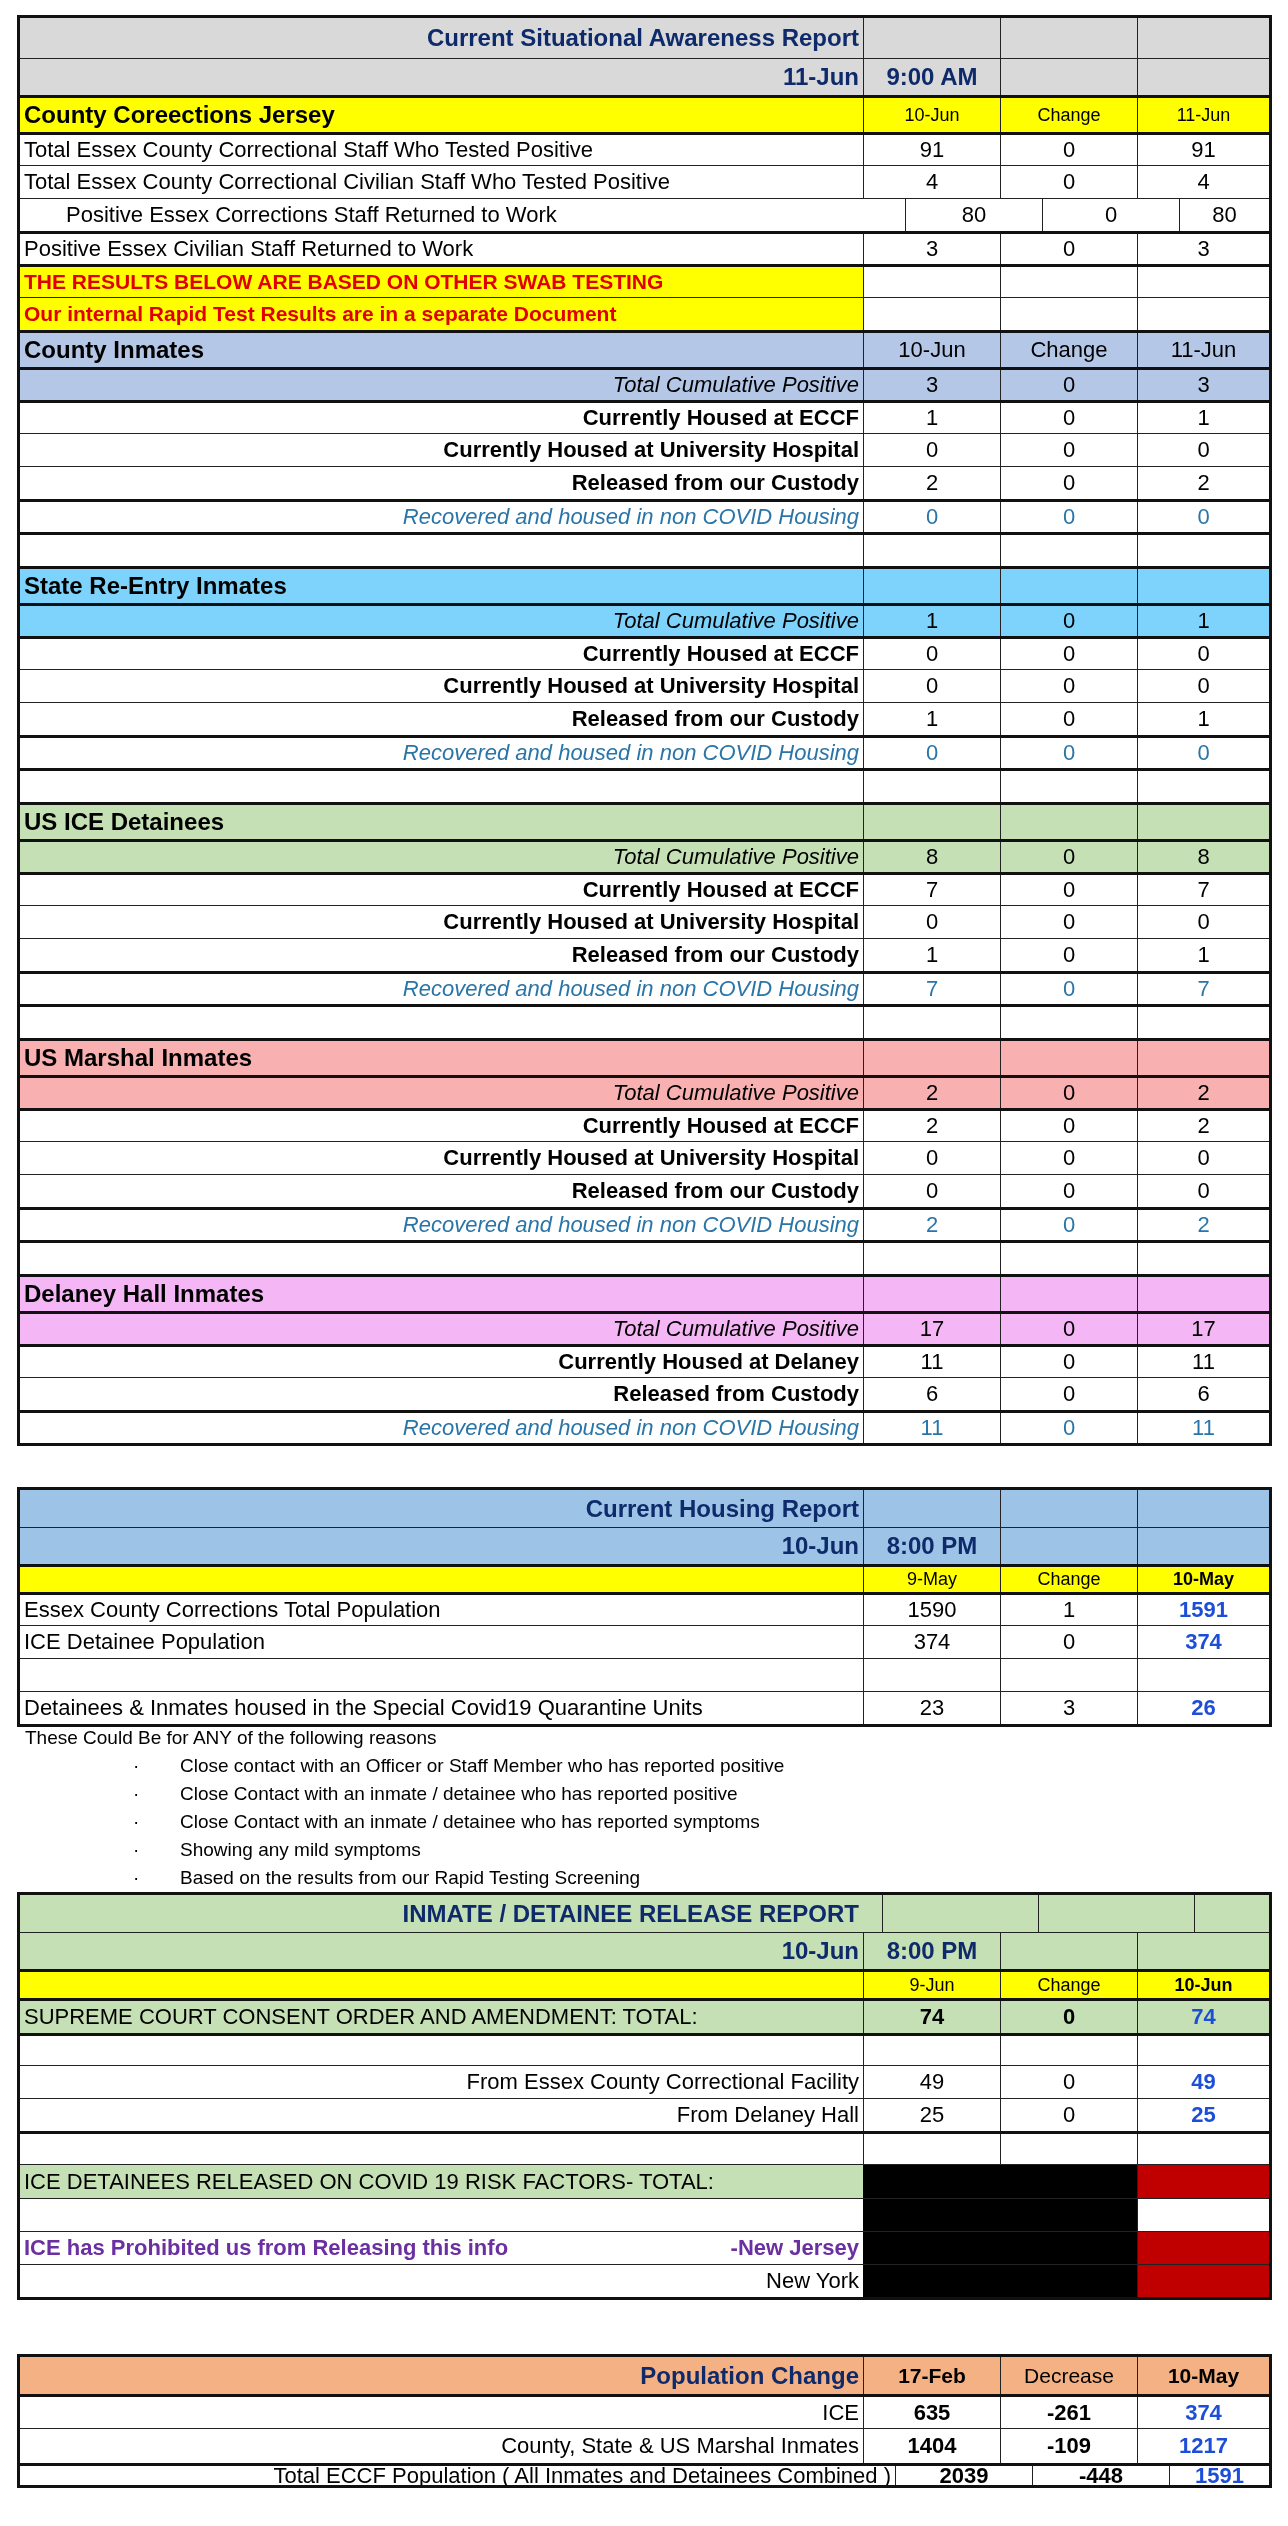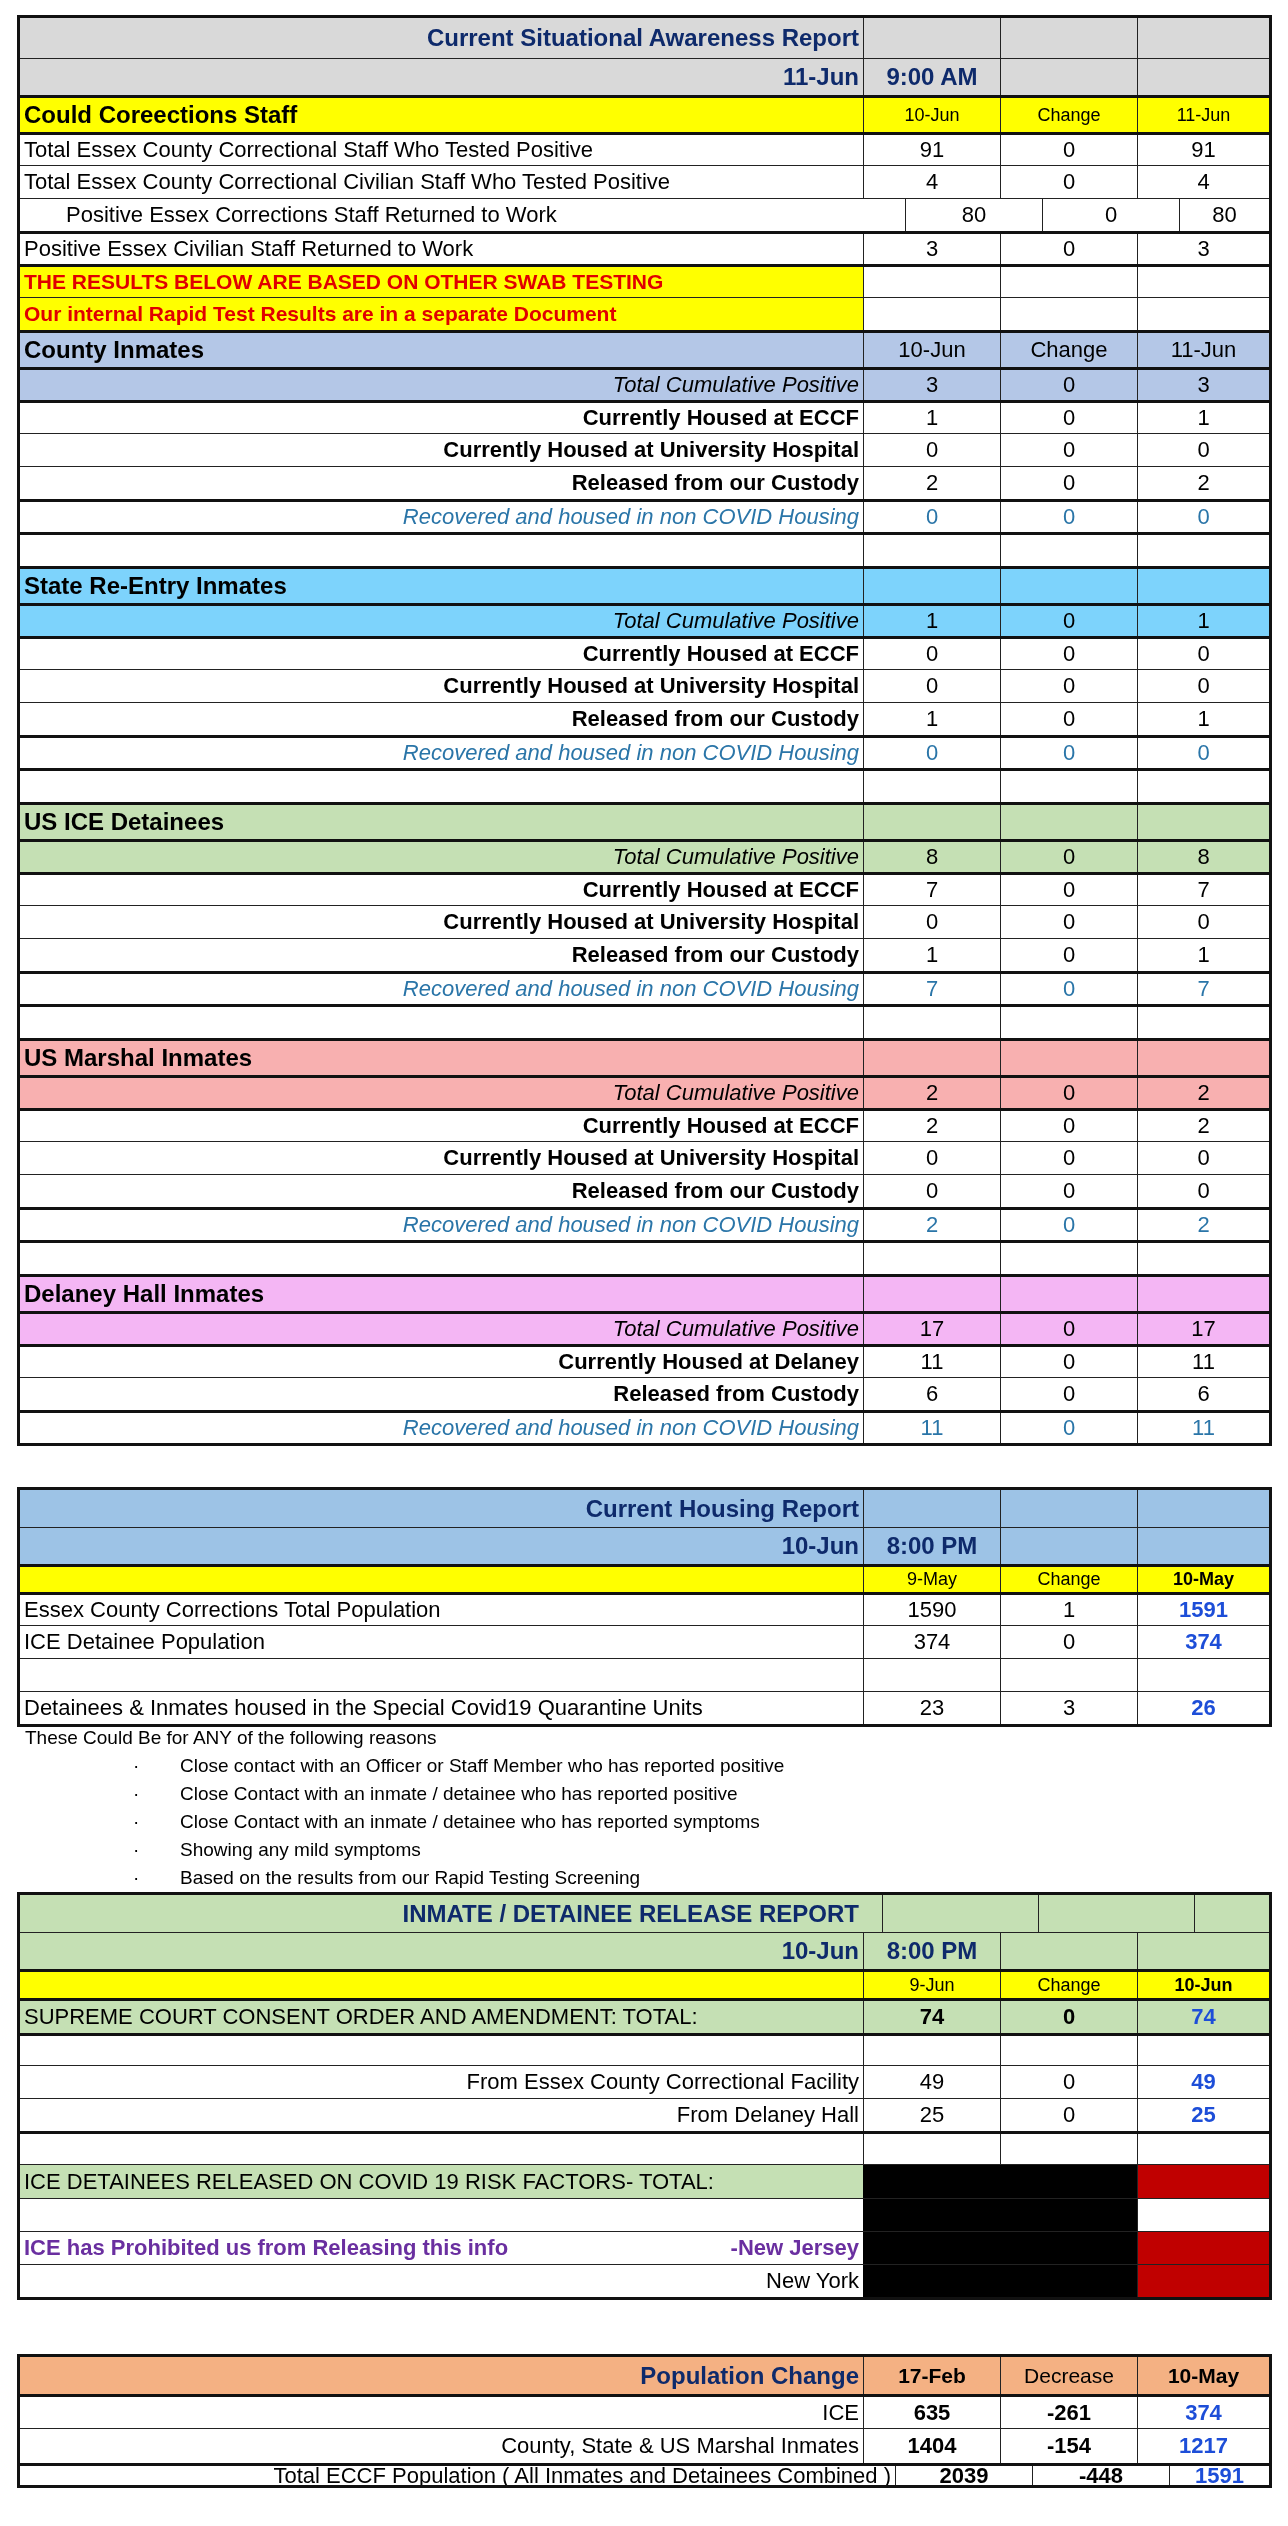--- a/index.html
+++ b/index.html
@@ -53,21 +53,21 @@
       <div class="c c2"></div>
       <div class="c c3"></div>
   </div>
   <div class="row gray" style="height:37px;">
     <div class="c c0 right f26 bold navy">11-Jun</div>
     <div class="c c1 f26 bold navy">9:00 AM</div>
     <div class="c c2"></div>
       <div class="c c3"></div>
   </div>
   <div class="row thick yellow" style="height:37px;">
-    <div class="c c0 f26 bold">Could Coreections Staff</div>
+    <div class="c c0 f26 bold">County Coreections Jersey</div>
     <div class="c c1 f18">10-Jun</div>
     <div class="c c2 f18">Change</div>
     <div class="c c3 f18">11-Jun</div>
   </div>
   <div class="row thick" style="height:33px;">
     <div class="c c0 f22">Total Essex County Correctional Staff Who Tested Positive</div>
     <div class="c c1 f22">91</div>
     <div class="c c2 f22">0</div>
     <div class="c c3 f22">91</div>
   </div>
@@ -462,21 +462,21 @@
   </div>
   <div class="row thick" style="height:34px;">
     <div class="c c0 right f22">ICE</div>
     <div class="c c1 f22 bold">635</div>
     <div class="c c2 f22 bold">-261</div>
     <div class="c c3 f22 bold dred">374</div>
   </div>
   <div class="row" style="height:35px;">
     <div class="c c0 right f22">County, State  &amp; US Marshal Inmates</div>
     <div class="c c1 f22 bold">1404</div>
-    <div class="c c2 f22 bold">-154</div>
+    <div class="c c2 f22 bold">-109</div>
     <div class="c c3 f22 bold dred">1217</div>
   </div>
   <div class="row thick" style="height:22px;padding-left:32px;">
     <div class="c c0 right f22">Total ECCF Population ( All Inmates and Detainees Combined )</div>
     <div class="c c1 f22 bold">2039</div>
     <div class="c c2 f22 bold">-448</div>
     <div class="c c3 f22 bold dred">1591</div>
   </div>
 </div>
 

